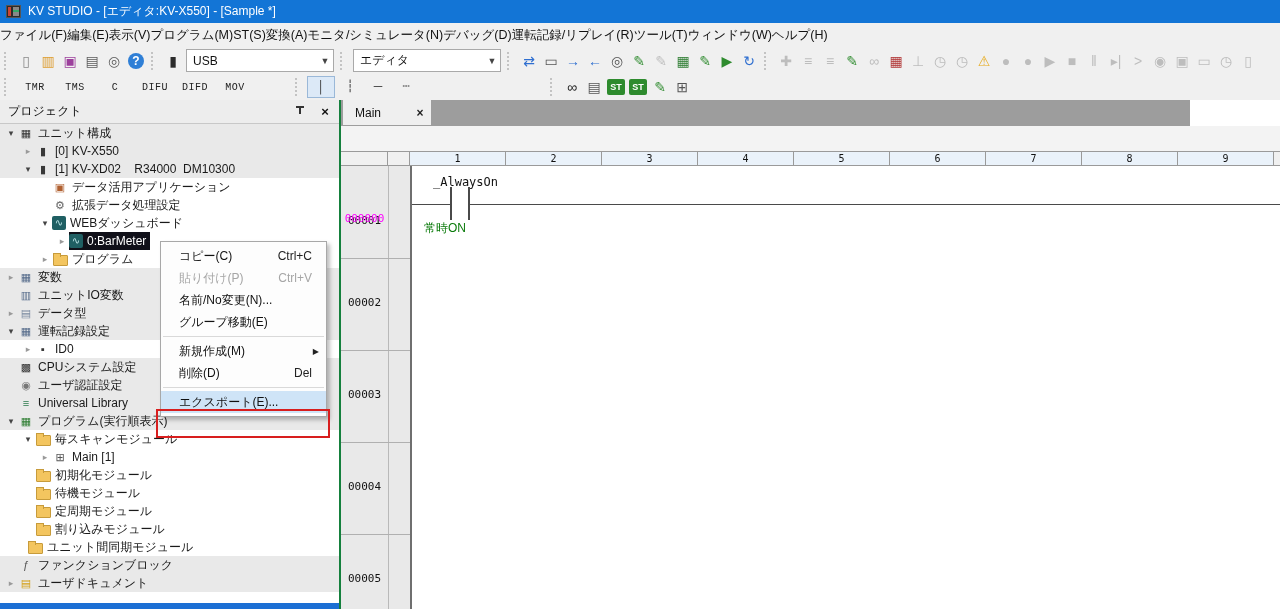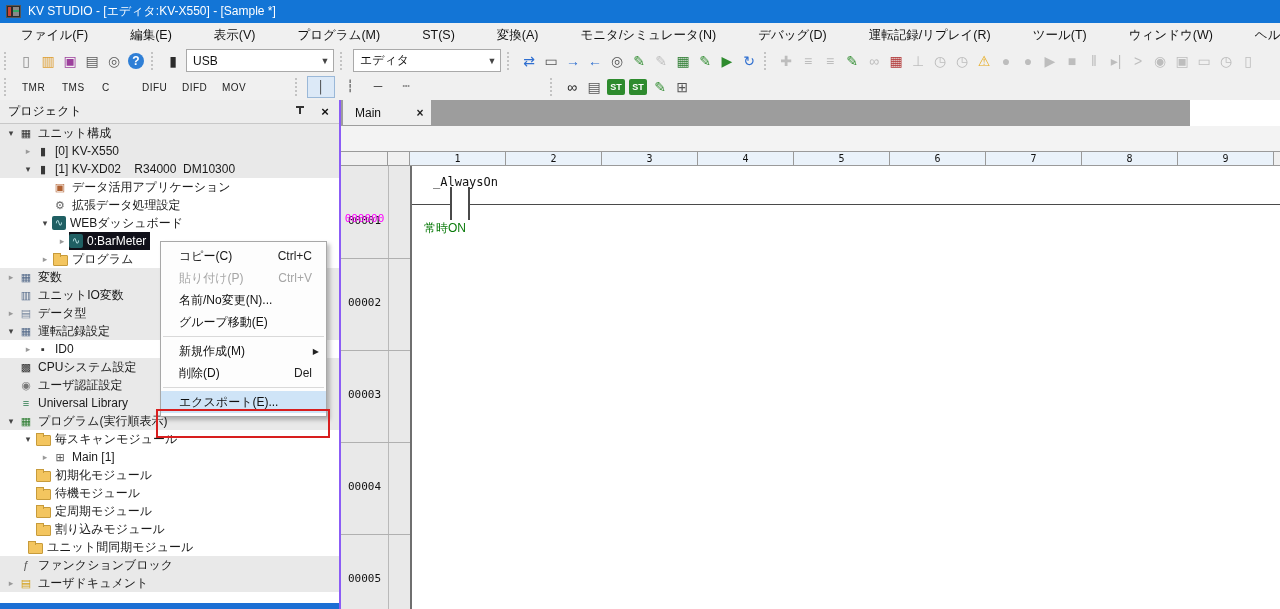--- a/index.html
+++ b/index.html
@@ -10,46 +10,46 @@
   .titlebar{position:absolute;left:0;top:0;width:1280px;height:23px;background:#1375d6;
             color:#fff;display:flex;align-items:center;font-size:12px;}
   .app-icon{width:15px;height:13px;margin:0 7px 0 6px;background:#2b2b2b;position:relative;
             box-shadow:inset 0 0 0 1px #555;}
   .app-icon::before{content:"";position:absolute;left:2px;top:2px;width:3px;height:9px;background:#c43;}
   .app-icon::after{content:"";position:absolute;left:7px;top:2px;width:6px;height:9px;
                    background:linear-gradient(#888 30%,#3a6 30%,#3a6 60%,#888 60%);}
   
   .menubar{position:absolute;left:0;top:23px;width:1280px;height:24px;background:#f0f0f0;
            display:flex;align-items:center;font-size:12.5px;color:#111;}
-  .menu-item{padding:0 21px;line-height:24px;white-space:nowrap;}
+  .menu-item{padding:0 0;line-height:24px;white-space:nowrap;}
   
   .toolbar1{position:absolute;left:0;top:47px;width:1280px;height:27px;background:#f0f0f0;
             display:flex;align-items:center;}
   .toolbar2{position:absolute;left:0;top:74px;width:1280px;height:26px;background:#f0f0f0;
             display:flex;align-items:center;border-bottom:1px solid #b5b5b5;}
   .grip{width:4px;height:18px;border-left:2px dotted #c3c3c3;margin:0 5px 0 4px;}
   .tb-icon{width:22px;height:21px;display:inline-flex;align-items:center;justify-content:center;
            font-size:14px;line-height:1;color:#555;flex:none;}
   .tb-icon.dis{color:#bdbdbd;}
   .tb-icon.round{background:#2f7fd6;color:#fff;width:16px;height:16px;border-radius:50%;
                  font-size:12px;font-weight:bold;margin:0 3px;}
   .tb-icon.boxed{background:#2e8b2e;color:#fff;font-size:9px;font-weight:bold;width:18px;height:16px;
                  margin:0 2px;border-radius:2px;}
   .combo{height:21px;background:#fff;border:1px solid #a9a9a9;display:flex;align-items:center;
          font-size:12px;color:#111;position:relative;margin:0 2px;flex:none;}
   .combo .val{padding-left:6px;flex:1;}
   .combo .arrow{width:16px;text-align:center;color:#444;font-size:9px;}
-  .instr-btn{min-width:26px;padding:1px 4px;margin:16px 3px;font-size:10px;
-             font-family:Liberation Sans, sans-serif;color:#222;letter-spacing:0.5px;}
+  .instr-btn{min-width:26px;padding:1px 4px;margin:16px 3px;text-align:center;font-size:10px;
+             font-family:Liberation Mono, monospace;color:#222;letter-spacing:0.5px;}
   .line-tool{width:26px;height:20px;display:inline-flex;align-items:center;justify-content:center;
              font-size:12px;color:#333;margin:0 1px;}
   .line-tool.sel{background:#dce9f7;border:1px solid #9ab8d8;}
   
   .project-panel{position:absolute;left:0;top:100px;width:339px;height:509px;background:#fff;
-                 border-right:2px solid #8b5cf6;}
+                 border-right:2px solid #15803d;}
   .pp-header{height:23px;background:#ededed;border-bottom:1px solid #c8c8c8;display:flex;
              align-items:center;font-size:12px;color:#111;}
   .pp-title{flex:1;padding-left:8px;}
   .pin-icon{width:10px;height:12px;position:relative;margin-right:12px;}
   .pin-icon::before{content:"";position:absolute;left:4px;top:1px;width:2px;height:7px;background:#333;}
   .pin-icon::after{content:"";position:absolute;left:1px;top:0;width:8px;height:2px;background:#333;}
   .pp-close{width:16px;margin-right:6px;text-align:center;font-size:13px;color:#111;font-weight:bold;}
   .tree{position:absolute;left:0;top:24px;width:339px;height:479px;overflow:hidden;font-size:12px;}
   .trow{height:18px;display:flex;align-items:center;white-space:pre;color:#1a1a1a;}
   .trow.band{background:#e9e9e9;}

